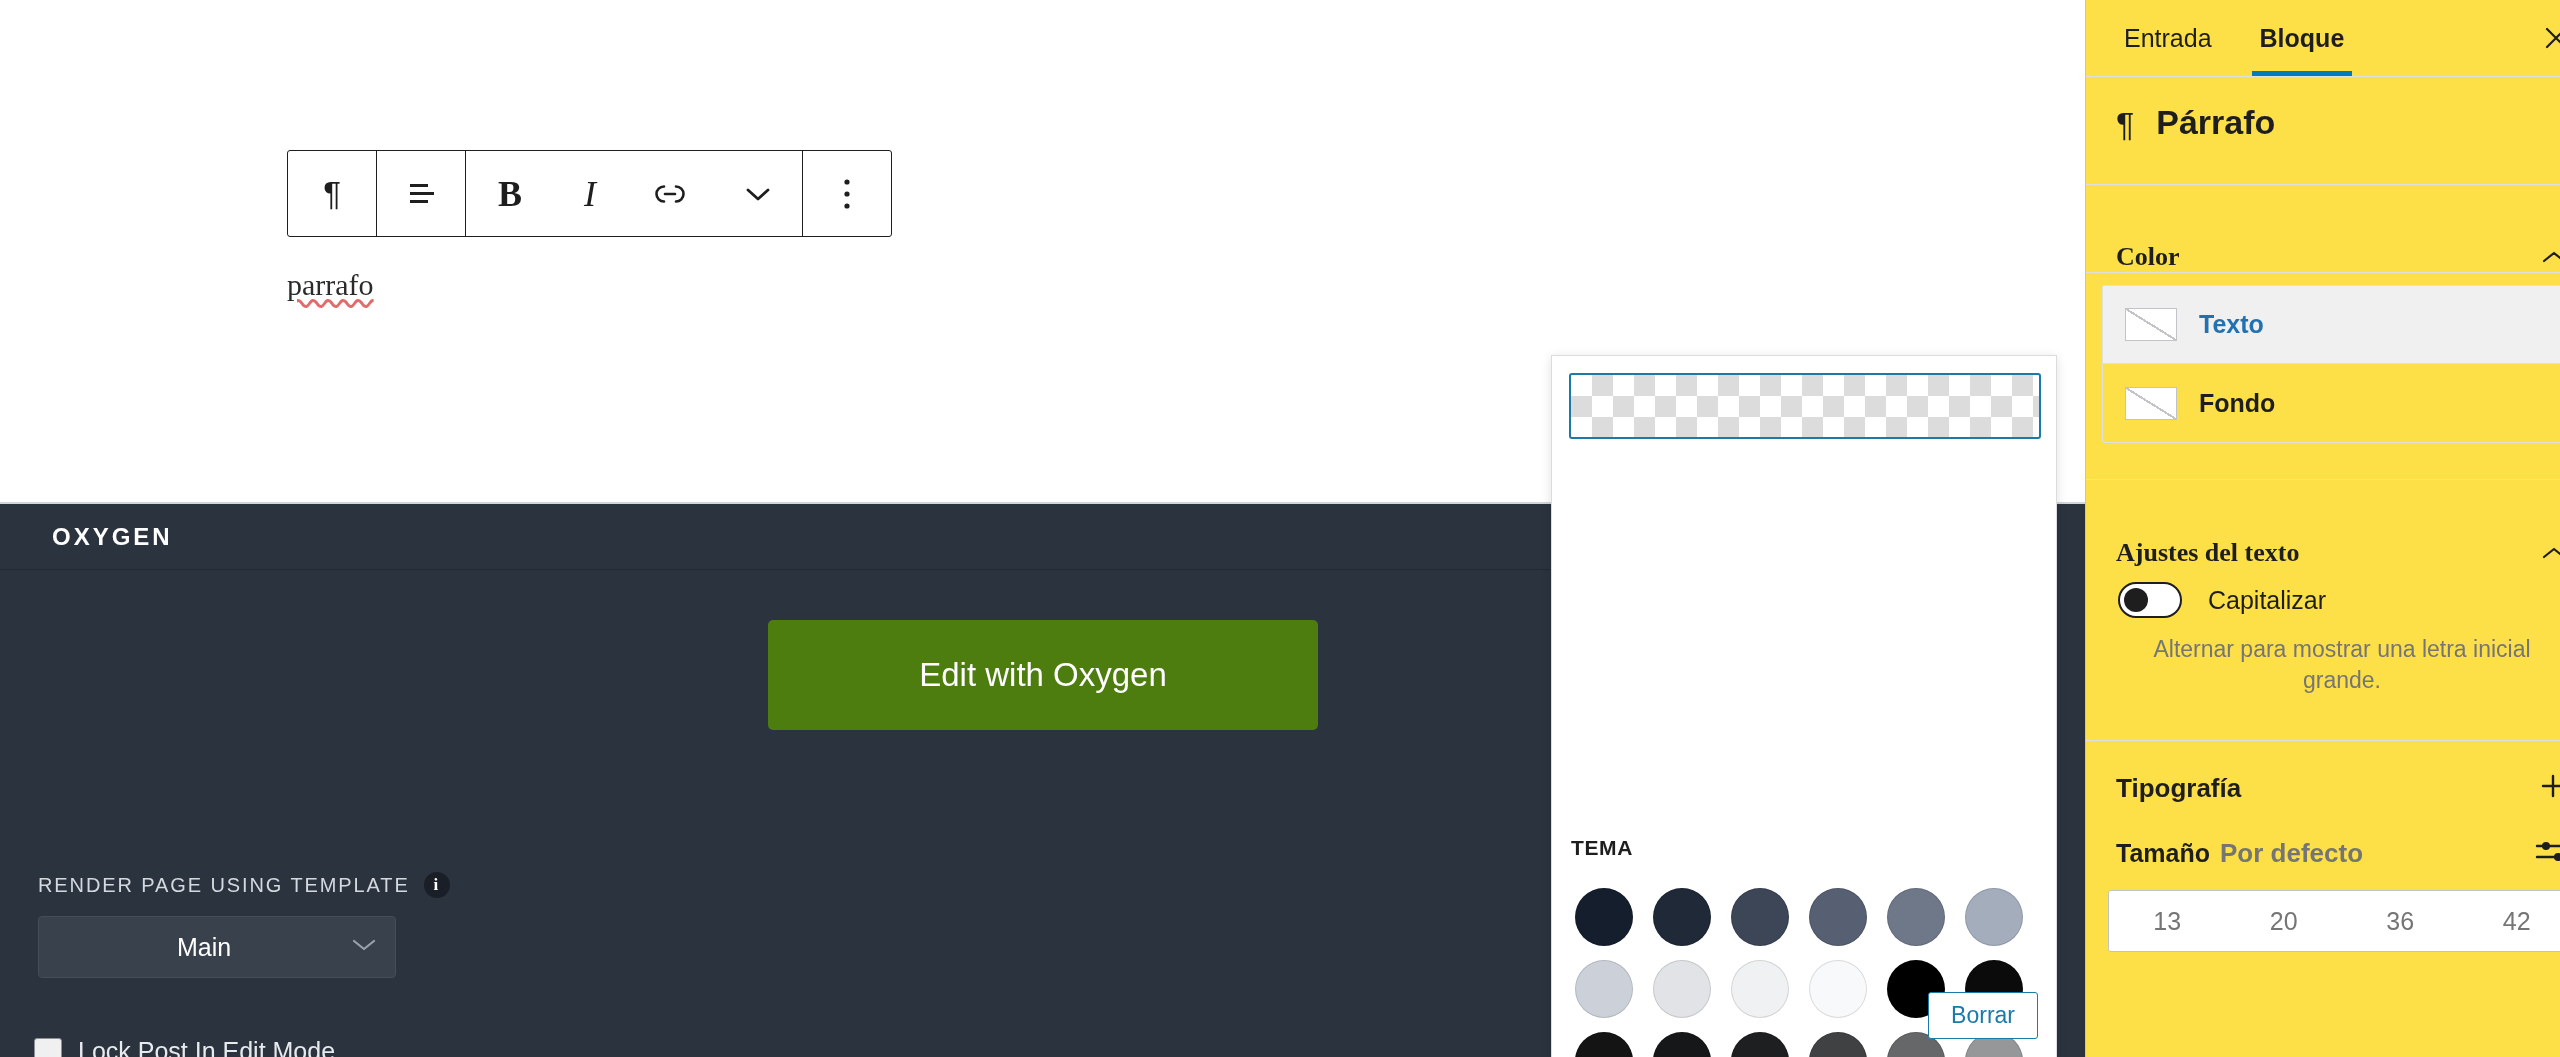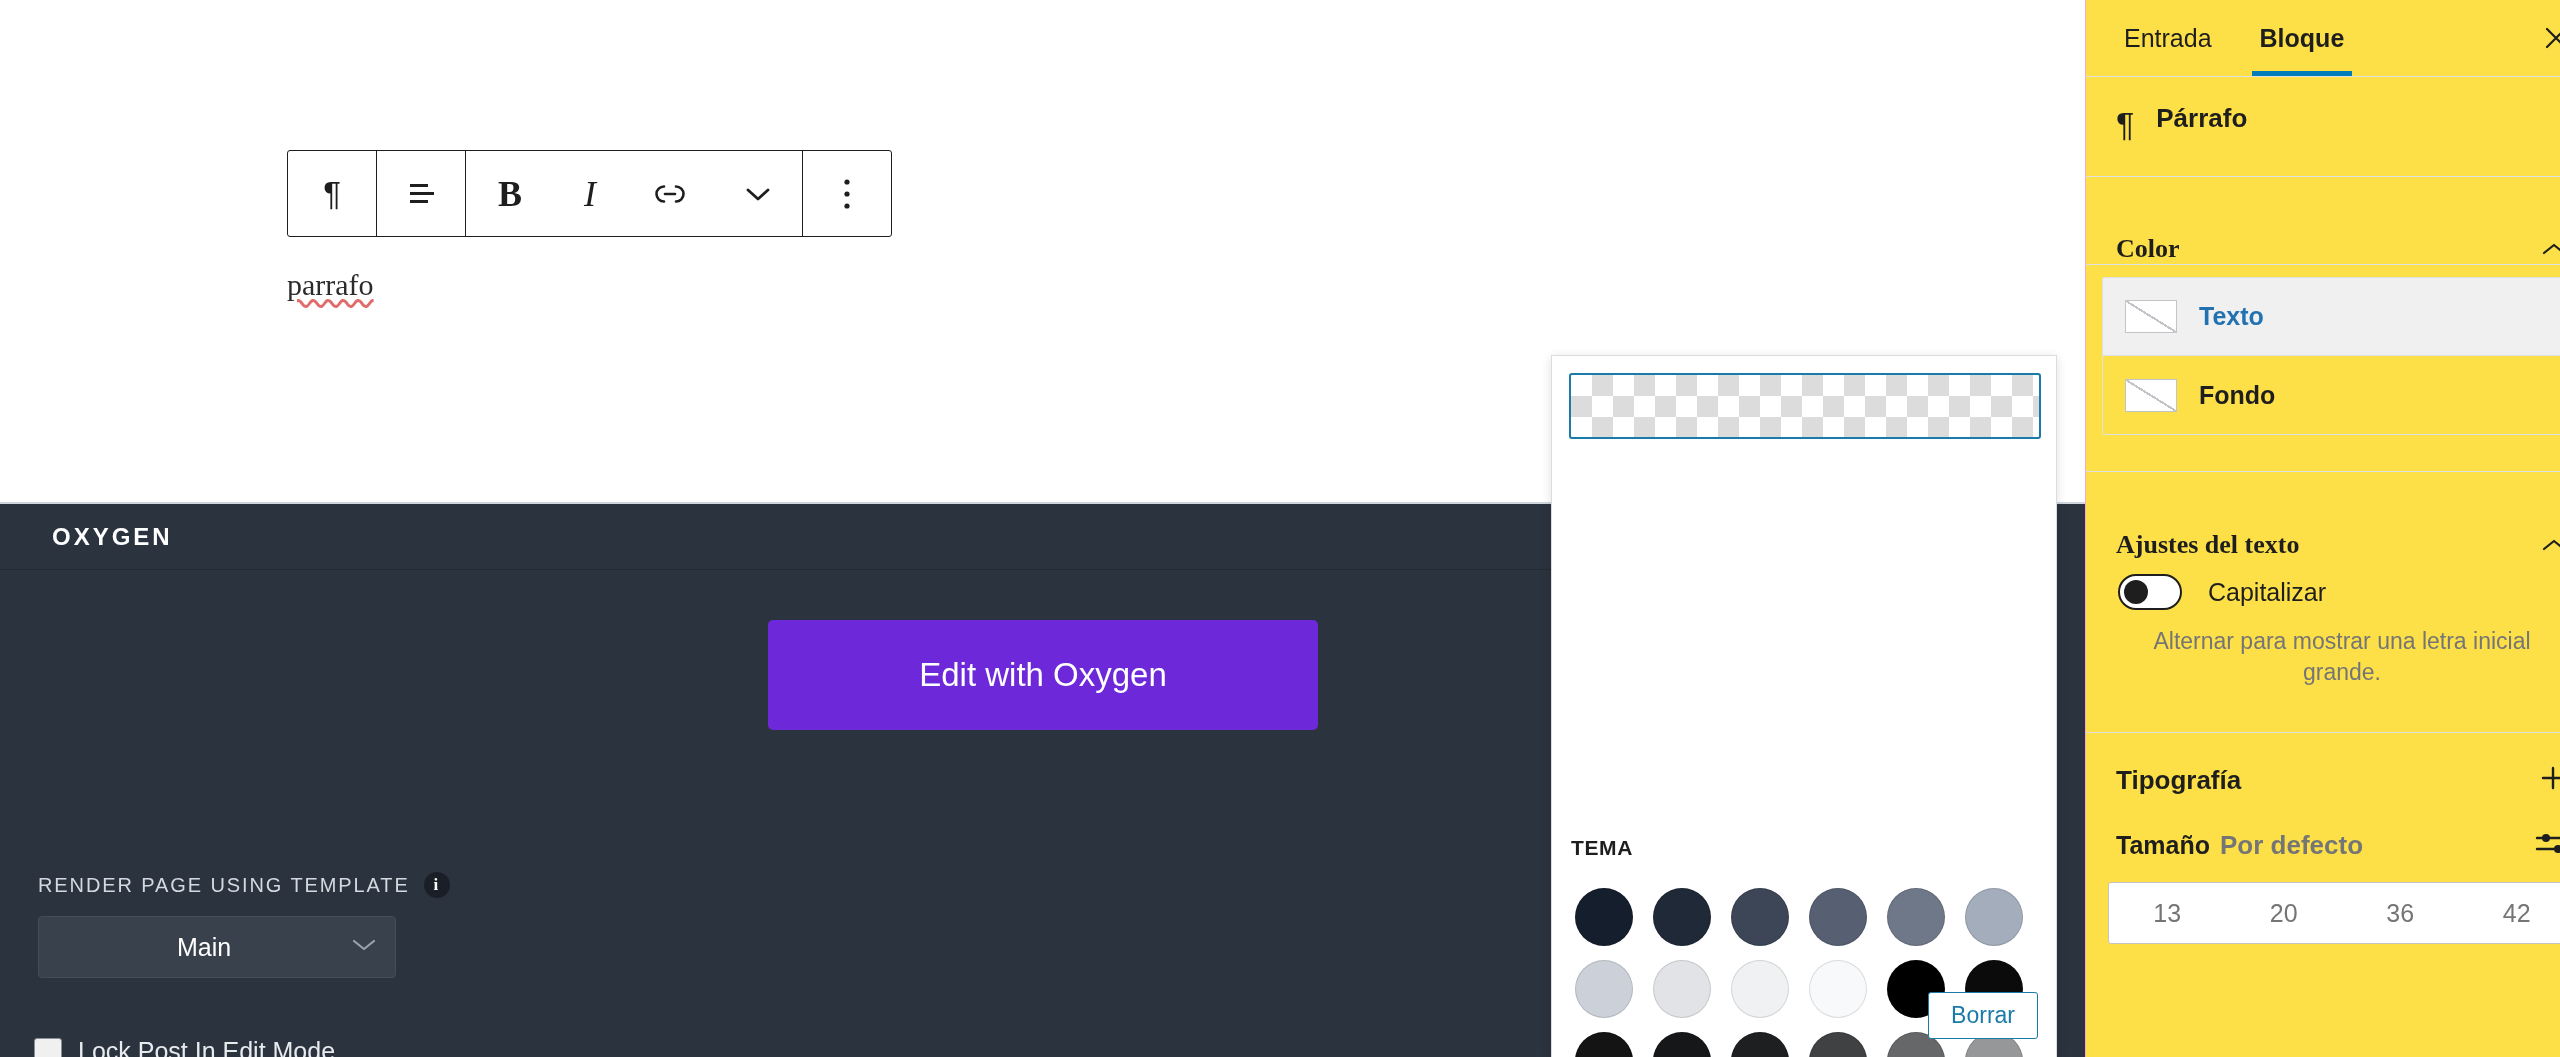--- a/index.html
+++ b/index.html
@@ -48,21 +48,21 @@
     background: #2b333f; border-bottom: 1px solid #232a34;
     display: flex; align-items: center;
   }
   .oxy-title {
     margin-left: 52px; color: #fff; font-size: 24px; font-weight: 700; letter-spacing: 3px;
   }
   .oxy-body { position: absolute; left: 0; top: 67px; width: 100%; bottom: 0; background: #2b333f; }
 
   .oxy-edit-btn {
     position: absolute; left: 768px; top: 620px;
-    width: 550px; height: 110px; background: #6d28d9; color: #fff;
+    width: 550px; height: 110px; background: #4d7c0f; color: #fff;
     border: none; border-radius: 5px; cursor: pointer;
     font-size: 33px; display: flex; align-items: center; justify-content: center;
   }
 
   .tmpl-label {
     position: absolute; left: 38px; top: 872px;
     color: #d4d9df; font-size: 20px; letter-spacing: 1.9px; font-weight: 400;
     display: flex; align-items: center; gap: 14px;
   }
   .info-dot {
@@ -147,21 +147,21 @@
     height: 5px; background: #007cba;
   }
   .sb-close {
     margin-left: auto; width: 56px; height: 56px; display: flex;
     align-items: center; justify-content: center; cursor: pointer;
     font-size: 30px; color: #1e1e1e; background: none; border: none;
   }
 
   .sb-blockcard { padding: 26px 30px 28px 30px; display: flex; gap: 22px; border-bottom: 1px solid #e0e0e0; }
   .sb-blockicon { font-size: 34px; color: #1e1e1e; line-height: 1; padding-top: 4px; }
-  .sb-blocktitle { font-size: 26px; font-weight: 600; color: #1e1e1e; margin-bottom: 14px; }
+  .sb-blocktitle { font-size: 34px; font-weight: 600; color: #1e1e1e; margin-bottom: 14px; }
   .sb-blockdesc { font-size: 23px; color: #1e1e1e; line-height: 1.35; }
 
   .sb-section-head {
     height: 88px; display: flex; align-items: flex-end; padding: 0 30px;
     border-bottom: 1px solid #e0e0e0; cursor: pointer; font-family: Liberation Serif, serif;
   }
   .sb-section-head .ttl { font-size: 26px; font-weight: 600; color: #1e1e1e; flex: 1; }
   .sb-section-head .arr { font-size: 22px; color: #1e1e1e; }
   .sb-section-head.noborder { border-bottom: none; }
 

